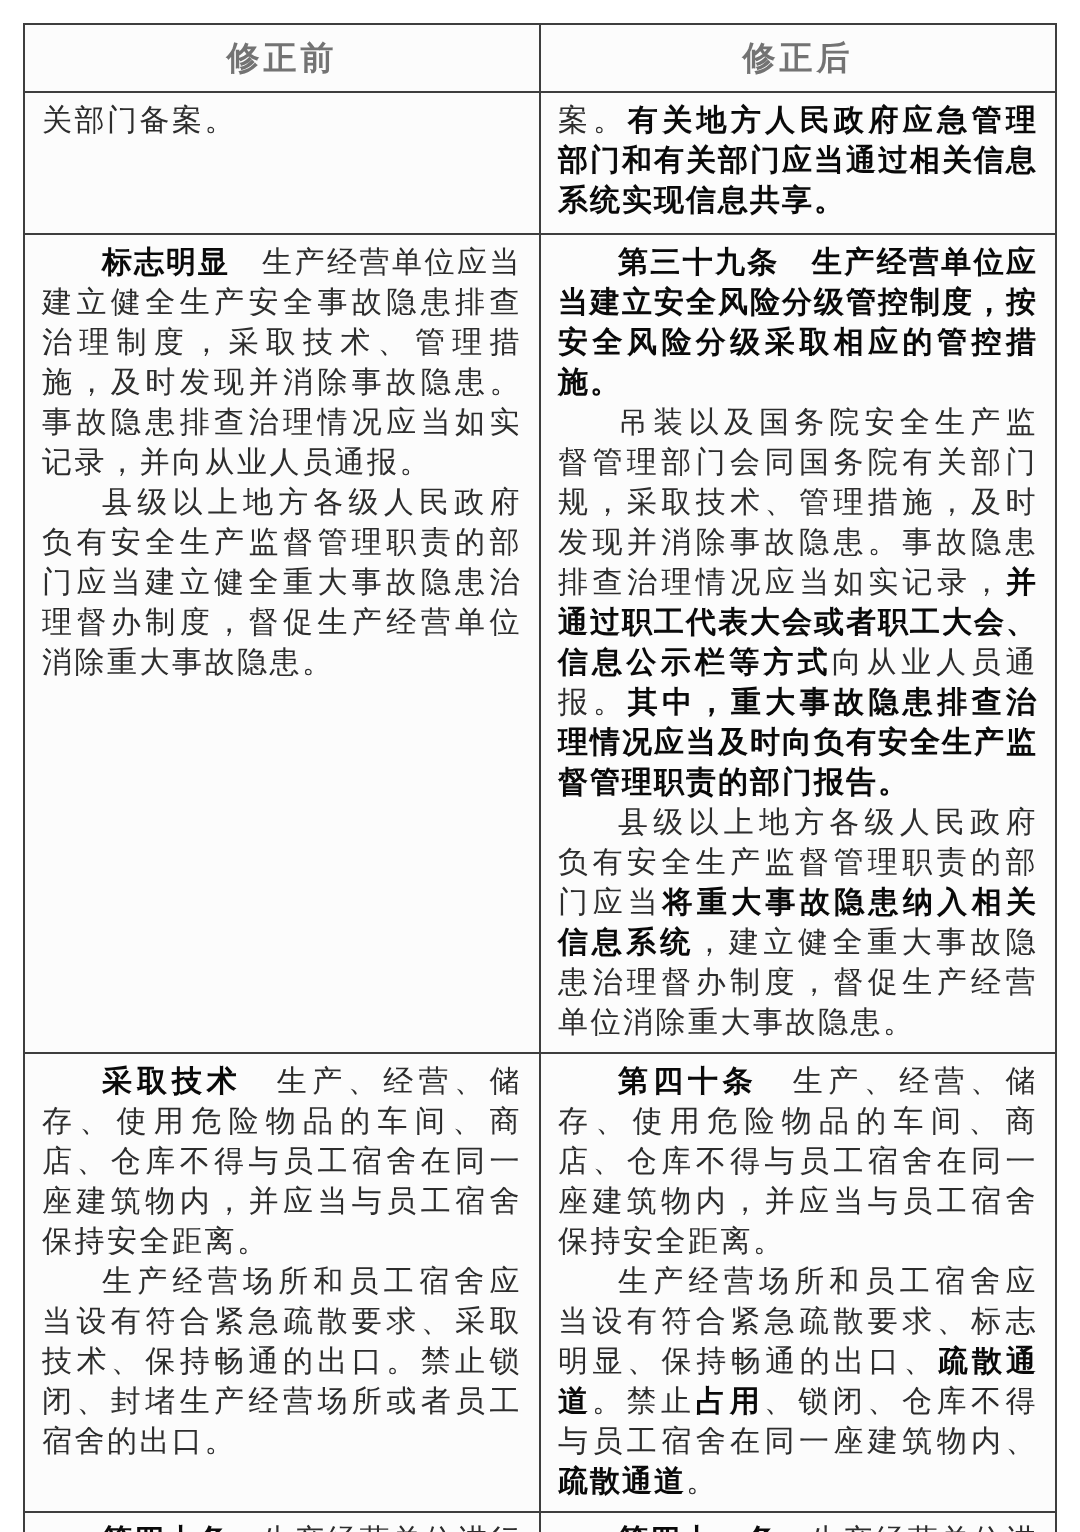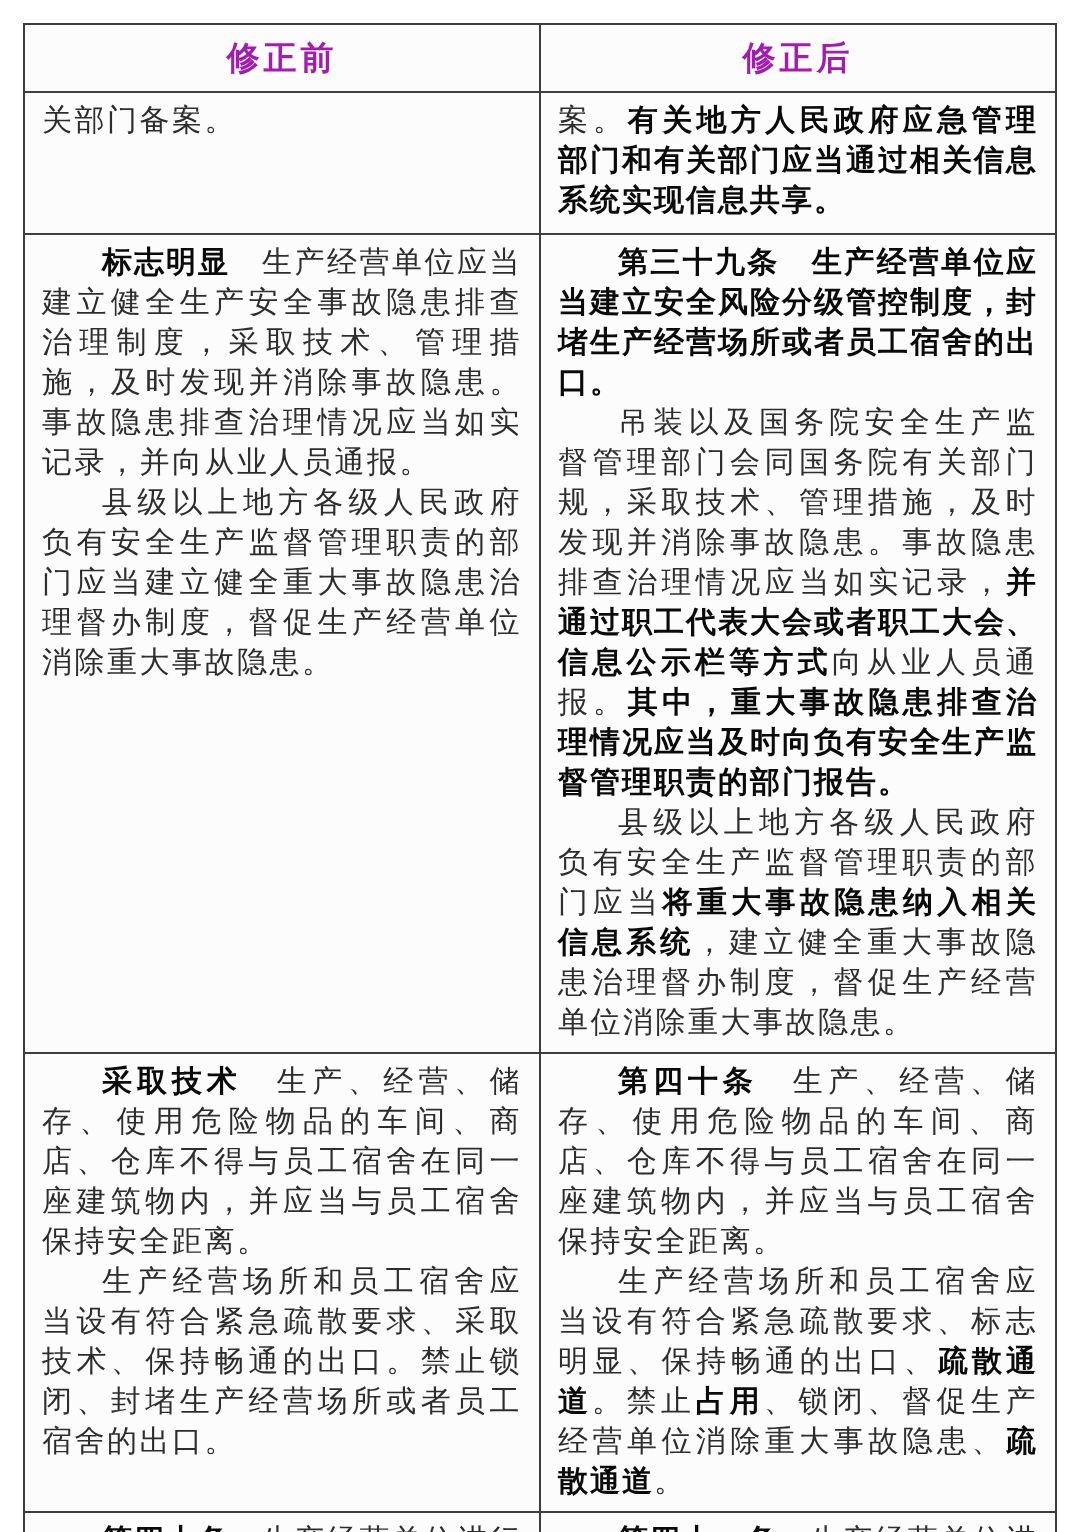--- a/index.html
+++ b/index.html
@@ -38,21 +38,21 @@
     padding: 0;
   }
   table.compare th {
     height: 66px;
     vertical-align: middle;
     text-align: center;
     font-family: "Liberation Sans", "DejaVu Sans", sans-serif;
     font-weight: 700;
     font-size: 33px;
     letter-spacing: 4px;
-    color: #a21caf;
+    color: #737373;
   }
   .cell {
     padding: 7px 17px 10px 17px;
     font-size: 30px;
     line-height: 40px;
     letter-spacing: 2.5px;
     color: #2d2d2d;
     text-align: justify;
   }
   tr.r0 .cell { min-height: 123px; }
@@ -99,37 +99,37 @@
         </tr>
         <tr class="r1">
           <td>
             <div class="cell">
               <p><span class="b">标志明显　</span><span>生产经营单位应当建立健全生产安全事故隐患排查治理制度，采取技术、管理措施，及时发现并消除事故隐患。事故隐患排查治理情况应当如实记录，并向从业人员通报。</span></p>
               <p><span>县级以上地方各级人民政府负有安全生产监督管理职责的部门应当建立健全重大事故隐患治理督办制度，督促生产经营单位消除重大事故隐患。</span></p>
             </div>
           </td>
           <td>
             <div class="cell">
-              <p><span class="b">第三十九条　生产经营单位应当建立安全风险分级管控制度，封堵生产经营场所或者员工宿舍的出口。</span></p>
+              <p><span class="b">第三十九条　生产经营单位应当建立安全风险分级管控制度，按安全风险分级采取相应的管控措施。</span></p>
               <p><span>吊装以及国务院安全生产监督管理部门会同国务院有关部门规，采取技术、管理措施，及时发现并消除事故隐患。事故隐患排查治理情况应当如实记录，</span><span class="b">并通过职工代表大会或者职工大会、信息公示栏等方式</span><span>向从业人员通报。</span><span class="b">其中，重大事故隐患排查治理情况应当及时向负有安全生产监督管理职责的部门报告。</span></p>
               <p><span>县级以上地方各级人民政府负有安全生产监督管理职责的部门应当</span><span class="b">将重大事故隐患纳入相关信息系统</span><span>，建立健全重大事故隐患治理督办制度，督促生产经营单位消除重大事故隐患。</span></p>
             </div>
           </td>
         </tr>
         <tr class="r2">
           <td>
             <div class="cell">
               <p><span class="b">采取技术　</span><span>生产、经营、储存、使用危险物品的车间、商店、仓库不得与员工宿舍在同一座建筑物内，并应当与员工宿舍保持安全距离。</span></p>
               <p><span>生产经营场所和员工宿舍应当设有符合紧急疏散要求、采取技术、保持畅通的出口。禁止锁闭、封堵生产经营场所或者员工宿舍的出口。</span></p>
             </div>
           </td>
           <td>
             <div class="cell">
               <p><span class="b">第四十条　</span><span>生产、经营、储存、使用危险物品的车间、商店、仓库不得与员工宿舍在同一座建筑物内，并应当与员工宿舍保持安全距离。</span></p>
-              <p><span>生产经营场所和员工宿舍应当设有符合紧急疏散要求、标志明显、保持畅通的出口、</span><span class="b">疏散通道</span><span>。禁止</span><span class="b">占用</span><span>、锁闭、督促生产经营单位消除重大事故隐患、</span><span class="b">疏散通道</span><span>。</span></p>
+              <p><span>生产经营场所和员工宿舍应当设有符合紧急疏散要求、标志明显、保持畅通的出口、</span><span class="b">疏散通道</span><span>。禁止</span><span class="b">占用</span><span>、锁闭、仓库不得与员工宿舍在同一座建筑物内、</span><span class="b">疏散通道</span><span>。</span></p>
             </div>
           </td>
         </tr>
         <tr class="r3">
           <td>
             <div class="cell">
               <p><span class="b">第四十条　</span><span>生产经营单位进行爆破、吊装以及国务院安全生产监督管理部门会同国务院有关部门规</span></p>
             </div>
           </td>
           <td>

